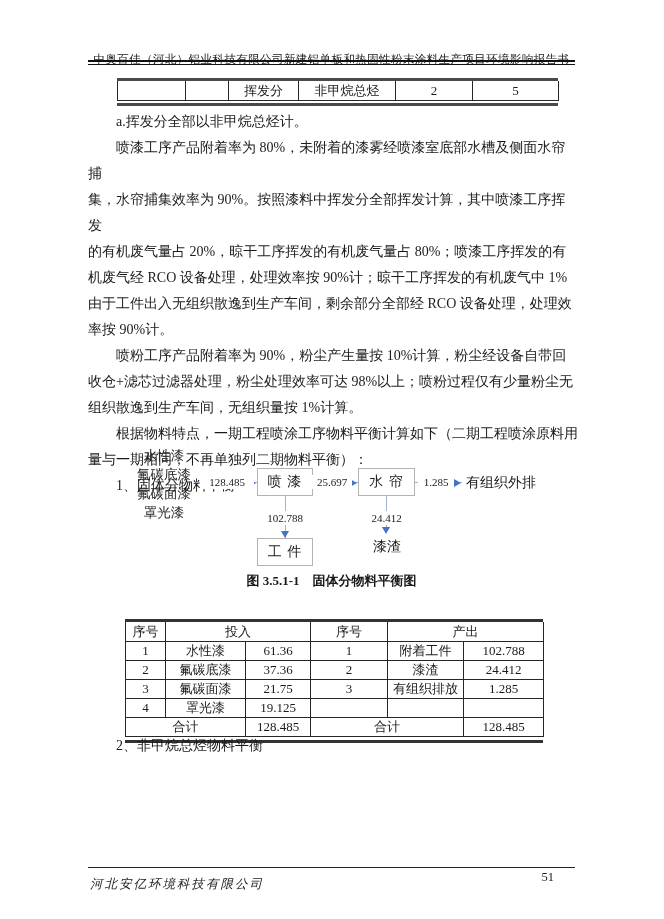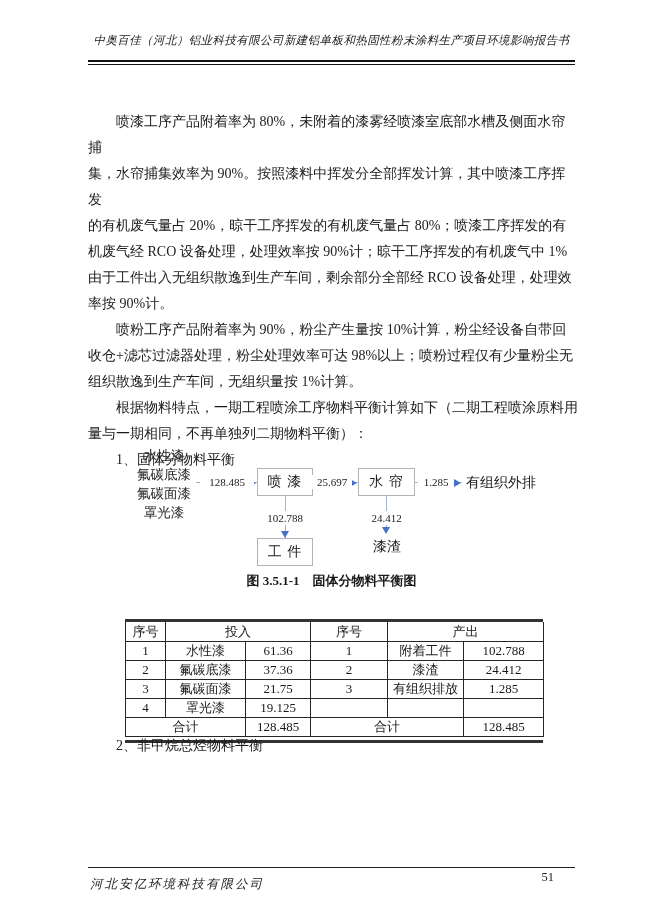--- a/index.html
+++ b/index.html
@@ -1,21 +1,21 @@
 <!DOCTYPE html>
 <html><head>
 <meta charset="utf-8">
 <style>
   html,body{margin:0;padding:0;background:#fff;}
   .page{position:relative;width:664px;height:919px;background:#ffffff;overflow:hidden;
         font-family:"Liberation Serif","DejaVu Serif",serif;color:#1a1a1a;}
 
   
-  .header-title{position:absolute;left:88px;top:33px;width:487px;text-align:center;
-    font-style:italic;font-size:11.5px;letter-spacing:0.4px;white-space:nowrap;}
+  .header-title{position:absolute;left:88px;top:52px;width:487px;text-align:center;
+    font-size:11.5px;letter-spacing:0.4px;white-space:nowrap;}
   .rule{position:absolute;left:88px;width:487px;background:#111;}
   .rule-thick{top:60px;height:2px;}
   .rule-thin{top:64px;height:1px;}
 
   
   .frag-wrap{position:absolute;left:117px;top:78px;width:441px;
     border-top:3px solid #4a4a4a;border-bottom:3px solid #4a4a4a;padding-bottom:2px;}
   .frag-wrap table{border-collapse:collapse;width:100%;table-layout:fixed;}
   .frag-wrap td{border:1px solid #262626;border-top:none;height:19px;text-align:center;
     font-size:13px;padding:0;}
@@ -59,22 +59,45 @@
 </style>
 </head>
 <body>
 
 <div class="page">
 
   <div class="header-title">中奥百佳（河北）铝业科技有限公司新建铝单板和热固性粉末涂料生产项目环境影响报告书</div>
   <div class="rule rule-thick"></div>
   <div class="rule rule-thin"></div>
 
+  <div class="frag-wrap">
+    <table>
+      <colgroup>
+          <col style="width:68px">
+          <col style="width:43px">
+          <col style="width:70px">
+          <col style="width:97px">
+          <col style="width:77px">
+          <col style="width:86px">
+        </colgroup>
+      <tbody>
+          <tr>
+        <td></td>
+        <td></td>
+        <td>挥发分</td>
+        <td>非甲烷总烃</td>
+        <td>2</td>
+        <td>5</td>
+      </tr>
+    </tbody>
+      </table>
+  </div>
 
   <div class="text-block">
+    <p class="para">a.挥发分全部以非甲烷总烃计。</p>
     <p class="para">喷漆工序产品附着率为 80%，未附着的漆雾经喷漆室底部水槽及侧面水帘捕
 集，水帘捕集效率为 90%。按照漆料中挥发分全部挥发计算，其中喷漆工序挥发
 的有机废气量占 20%，晾干工序挥发的有机废气量占 80%；喷漆工序挥发的有
 机废气经 RCO 设备处理，处理效率按 90%计；晾干工序挥发的有机废气中 1%
 由于工件出入无组织散逸到生产车间，剩余部分全部经 RCO 设备处理，处理效
 率按 90%计。</p>
     <p class="para">喷粉工序产品附着率为 90%，粉尘产生量按 10%计算，粉尘经设备自带回
 收仓+滤芯过滤器处理，粉尘处理效率可达 98%以上；喷粉过程仅有少量粉尘无
 组织散逸到生产车间，无组织量按 1%计算。</p>
     <p class="para">根据物料特点，一期工程喷涂工序物料平衡计算如下（二期工程喷涂原料用

